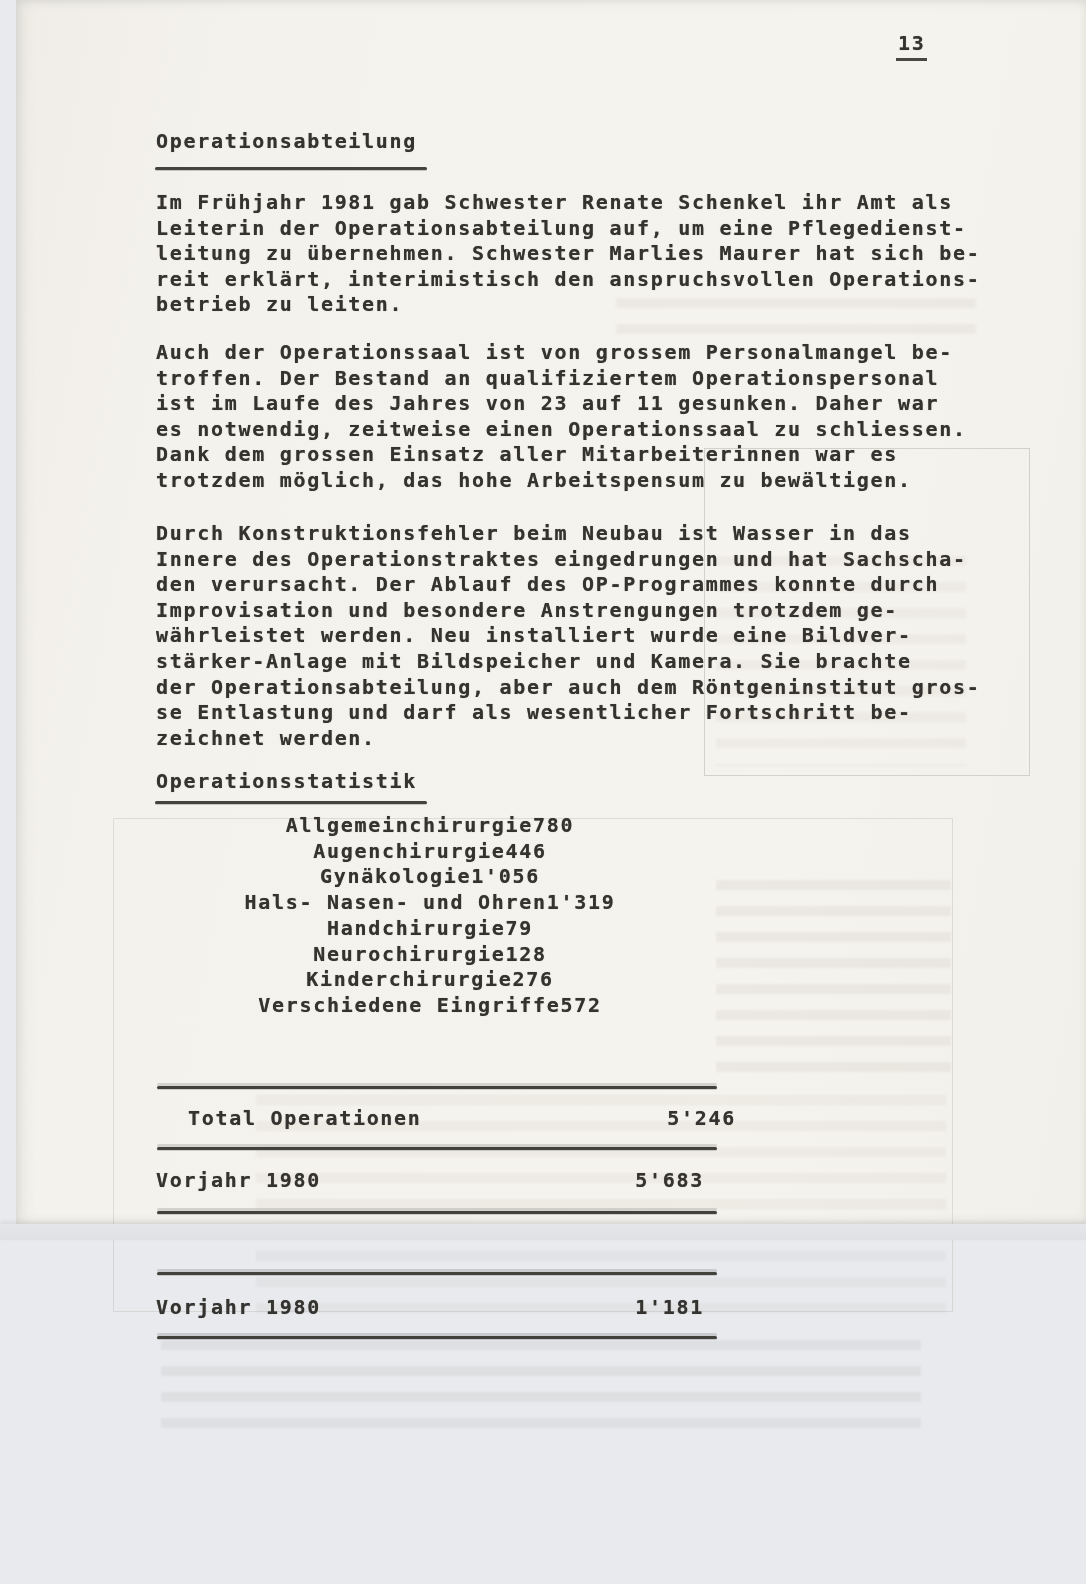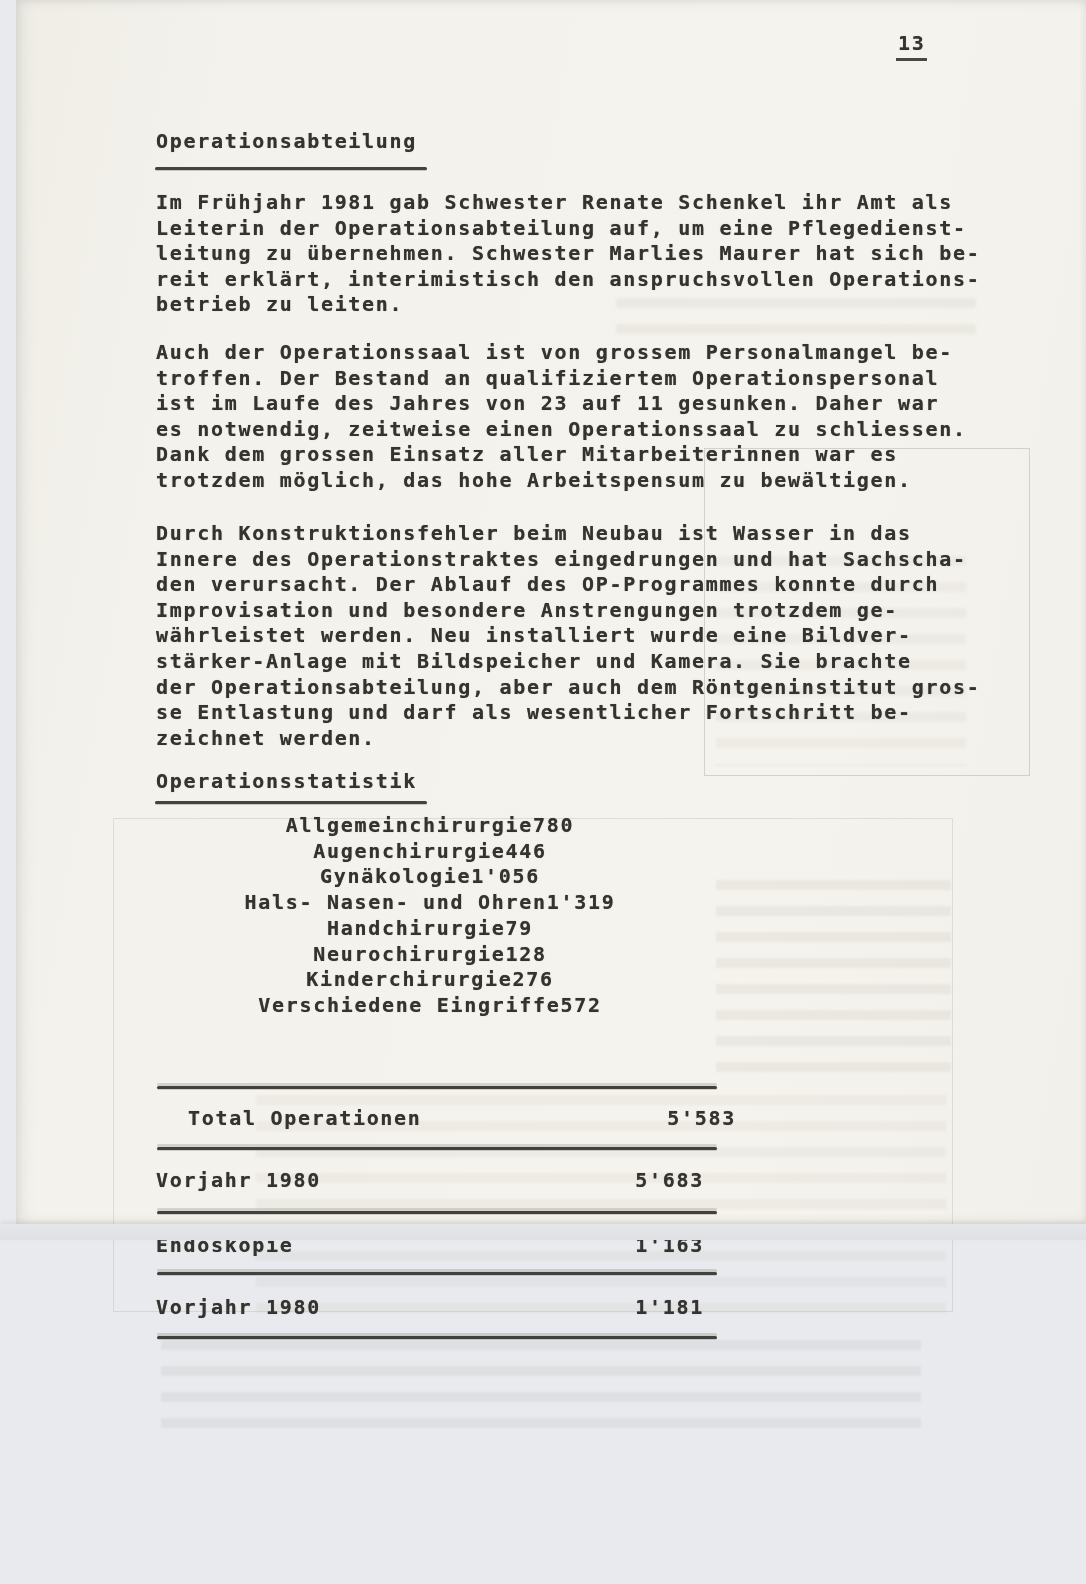--- a/index.html
+++ b/index.html
@@ -223,34 +223,30 @@
         <div class="stat-row">
           <span class="stat-label ink">Verschiedene Eingriffe</span>
           <span class="stat-value ink">572</span>
         </div>
       </div>
 
     <div class="rule rule-1"></div>
 
     <div class="total-row total-1">
       <span class="ink">Total Operationen</span>
-      <span class="ink">5'583</span>
+      <span class="ink">5'246</span>
     </div>
     <div class="rule rule-2"></div>
 
     <div class="total-row total-2">
       <span class="ink">Vorjahr 1980</span>
       <span class="ink">5'683</span>
     </div>
     <div class="rule rule-3"></div>
 
-    <div class="total-row total-3">
-      <span class="ink">Endoskopie</span>
-      <span class="ink">1'163</span>
-    </div>
     <div class="rule rule-4"></div>
 
     <div class="total-row total-4">
       <span class="ink">Vorjahr 1980</span>
       <span class="ink">1'181</span>
     </div>
     <div class="rule rule-5"></div>
 
   </div>
   <div class="page-bottom-edge"></div>

